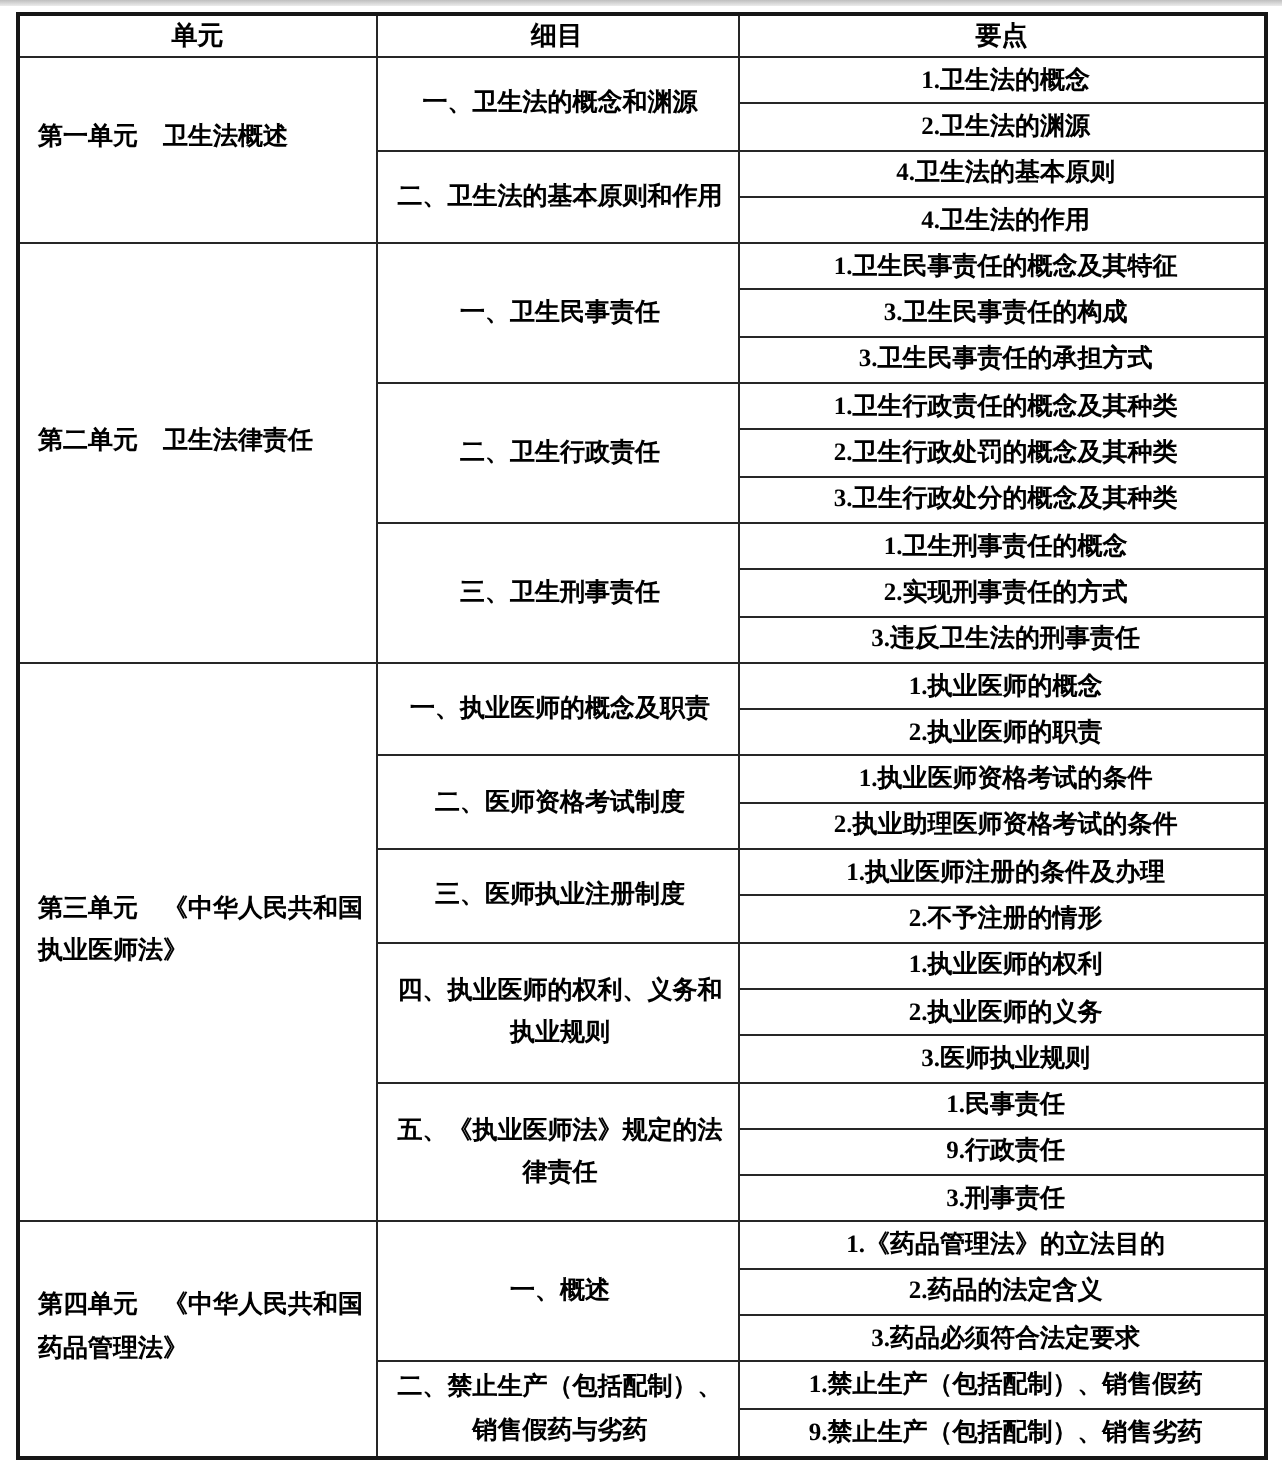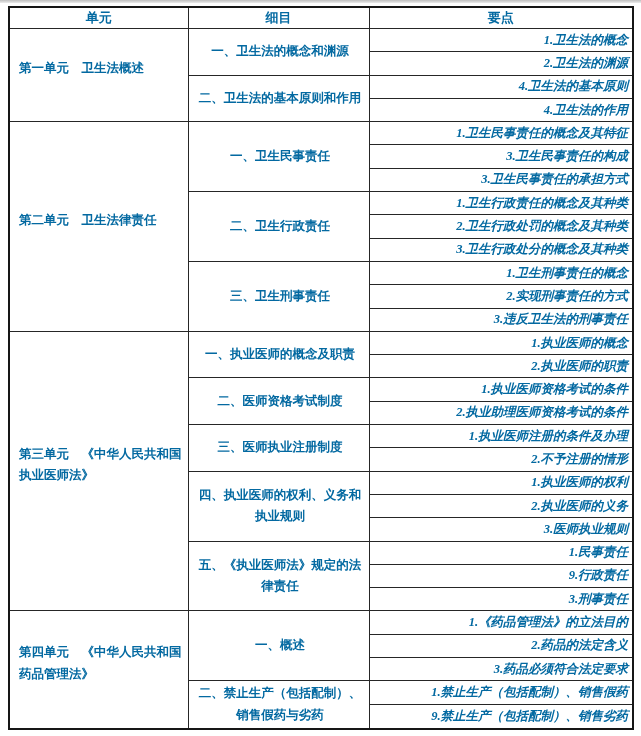--- a/index.html
+++ b/index.html
@@ -29,21 +29,21 @@
   table.syllabus {
     border-collapse: collapse;
     table-layout: fixed;
     width: 624px;
     border: 2px solid #161616;
   }
   th, td {
     border: 1px solid #262626;
     font-size: 12.5px;
     font-weight: 600;
-    color: #0369a1;
+    color: #000000;
     vertical-align: middle;
     overflow: hidden;
   }
   thead th {
     height: 20px;
     text-align: center;
     font-size: 13px;
     font-weight: 700;
     padding: 0;
   }
@@ -52,24 +52,23 @@
     padding: 2px 6px 14px 9px;
     line-height: 1.7;
   }
   td.item-cell {
     text-align: center;
     padding: 2px 6px 2px 9px;
     line-height: 1.7;
   }
   td.point-cell {
     height: 22.3px;
-    text-align: right;
+    text-align: center;
     padding: 0 4px 0 8px;
     white-space: nowrap;
-    font-style: italic;
   }
 </style>
 </head>
 <body>
 
 <div class="top-strip"></div>
 
 <div class="table-wrap">
   <table class="syllabus">
     <colgroup>

